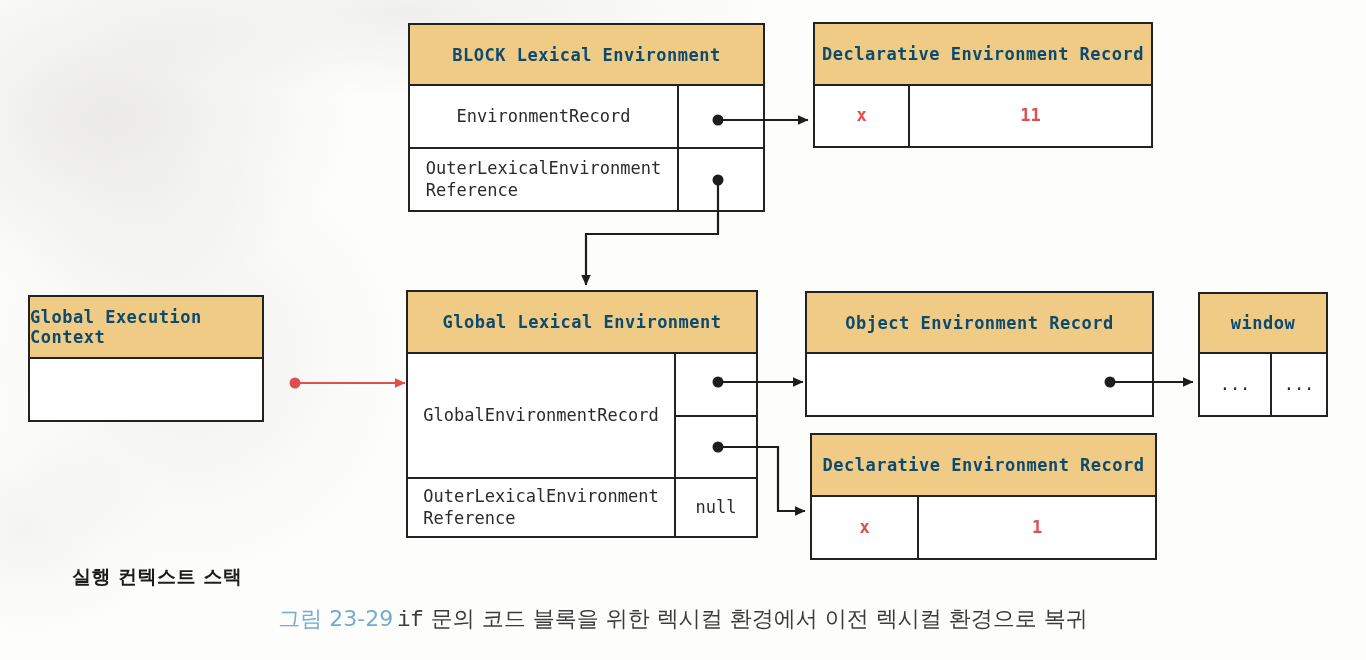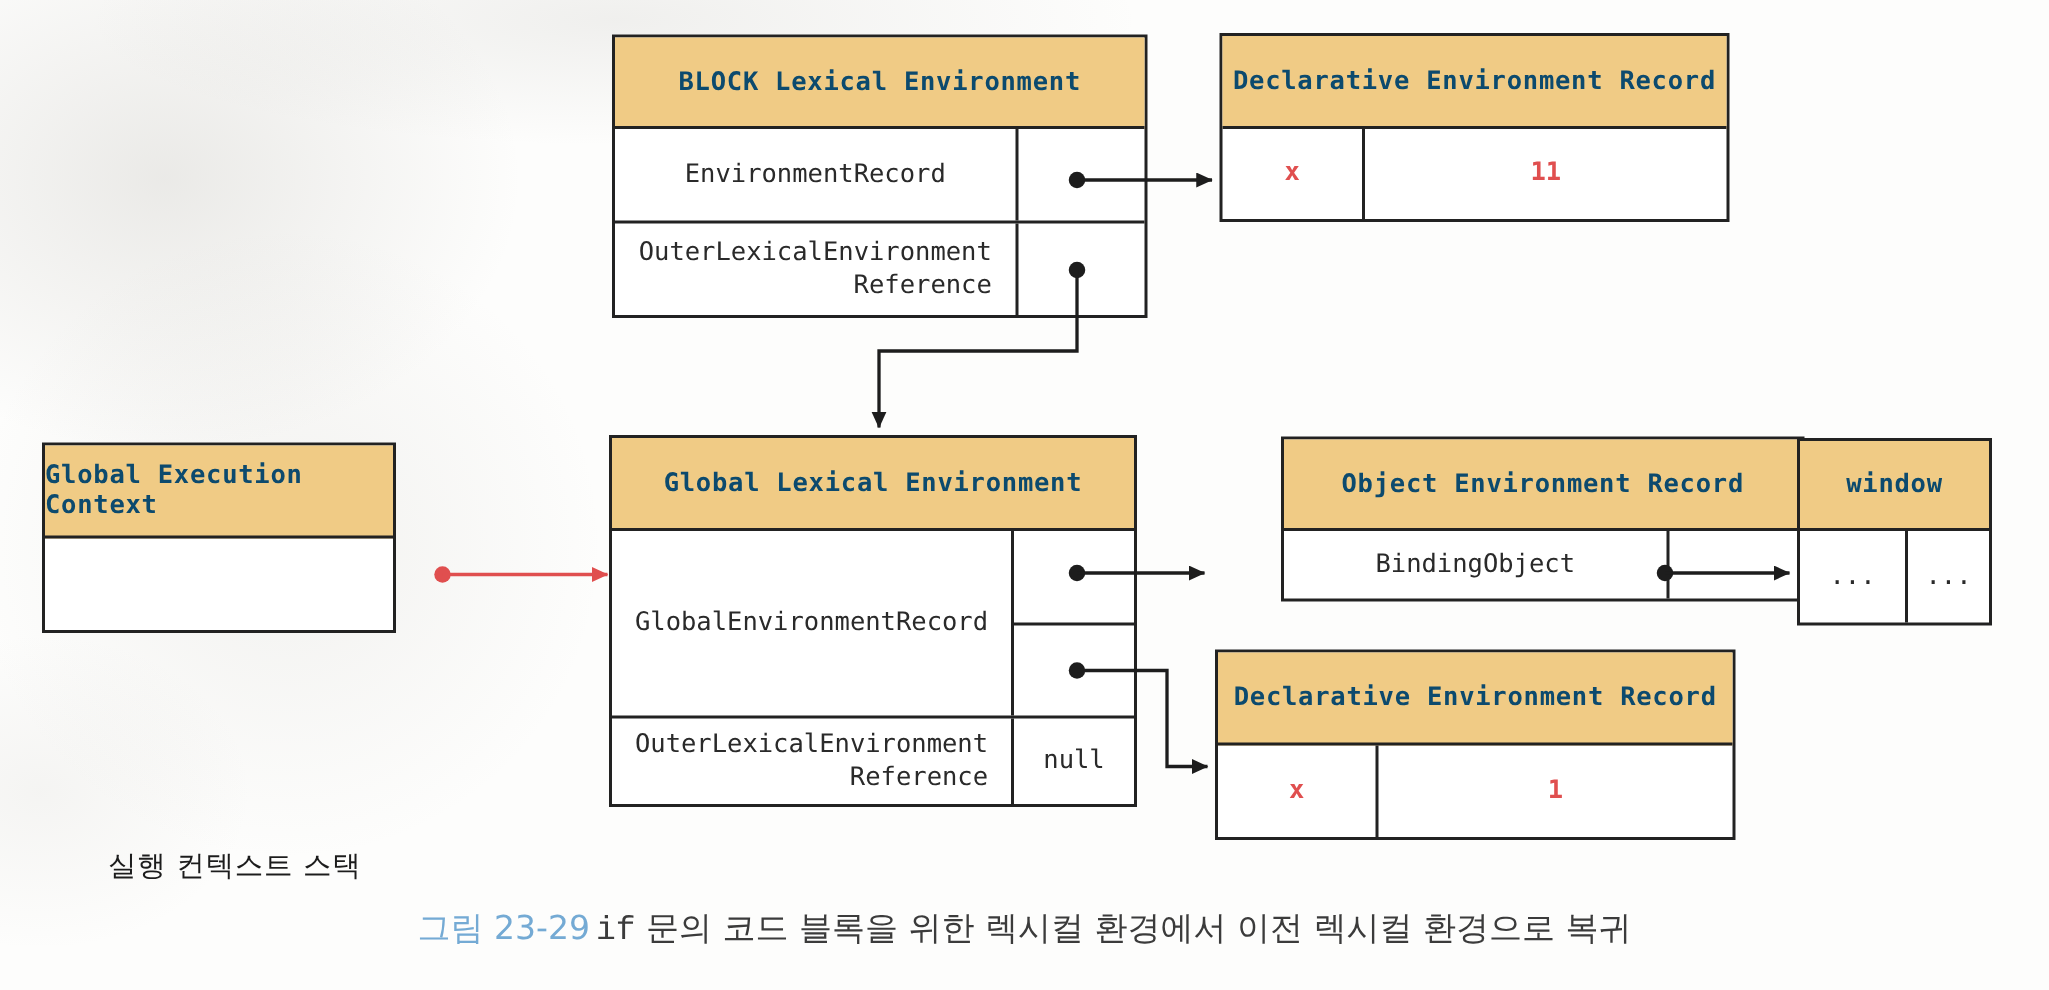--- a/index.html
+++ b/index.html
@@ -16,26 +16,26 @@
       radial-gradient(ellipse 300px 300px at 14% 55%, rgba(168,165,156,0.13), transparent 70%),
       radial-gradient(ellipse 500px 120px at 30% 2%, rgba(150,148,140,0.13), transparent 70%),
       radial-gradient(ellipse 200px 150px at 2% 80%, rgba(170,167,158,0.10), transparent 70%),
       #fdfdfc;
   }
   .envbox{position:absolute;border:2px solid var(--bd);background:#fff;display:flex;flex-direction:column}
   .hdr{background:var(--tan);border-bottom:2px solid var(--bd);display:flex;align-items:center;justify-content:center;
        font-weight:bold;font-size:17px;color:#0c4a6e;letter-spacing:.5px}
   .row{display:flex;flex:1 1 0;min-height:0}
   .row.sep{border-top:2px solid var(--bd)}
-  .cell{flex:1 1 0;display:flex;align-items:center;justify-content:center;font-size:17px;color:var(--txt);text-align:right;line-height:1.25}
+  .cell{flex:1 1 0;display:flex;align-items:center;justify-content:center;font-size:17px;color:var(--txt);text-align:left;line-height:1.25}
   .cell.rb{flex:0 0 auto;border-right:2px solid var(--bd)}
   .cell .two{display:block}
   .redtxt{color:var(--red);font-weight:bold}
   .arrows{position:absolute;left:0;top:0;z-index:5;pointer-events:none}
-  .stack-label{position:absolute;left:72px;top:564px;font-family:"DejaVu Sans",sans-serif;font-weight:normal;font-size:19px;color:#1c1c1c;letter-spacing:.5px}
+  .stack-label{position:absolute;left:72px;top:564px;font-family:"DejaVu Sans",sans-serif;font-weight:bold;font-size:19px;color:#1c1c1c;letter-spacing:.5px}
   .caption{position:absolute;left:0;top:604px;width:1366px;text-align:center;font-family:"DejaVu Sans",sans-serif;font-size:22px;color:#3b3b3b}
   .caption .fig{color:#74aad4;margin-right:4px}
   .caption .code{font-family:Liberation Mono, monospace}
 </style>
 </head>
 <body>
 
 <div class="canvas">
 
   <div class="envbox" style="left:408px;top:23px;width:357px;height:189px">
@@ -80,24 +80,23 @@
       <div class="cell rb" style="width:268px">
         <span>
             <span class="two">OuterLexicalEnvironment</span>
             <span class="two">Reference</span>
           </span>
       </div>
       <div class="cell">null</div>
     </div>
   </div>
 
-  <div class="envbox" style="left:854px;top:291px;width:349px;height:110px">
+  <div class="envbox" style="left:805px;top:291px;width:349px;height:126px">
     <div class="hdr" style="height:61px;flex:0 0 61px">Object Environment Record</div>
     <div class="row">
-      <div class="cell rb" style="width:257px">BindingObject</div>
       <div class="cell"></div>
     </div>
   </div>
 
   <div class="envbox" style="left:1198px;top:292px;width:130px;height:125px">
     <div class="hdr" style="height:60px;flex:0 0 60px">window</div>
     <div class="row">
       <div class="cell rb" style="width:72px">...</div>
       <div class="cell">...</div>
     </div>

